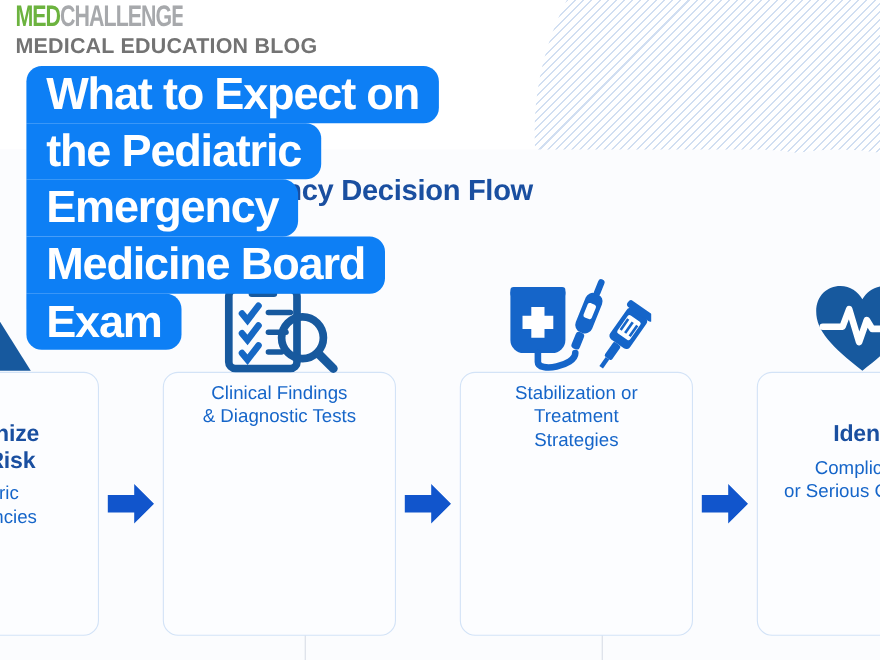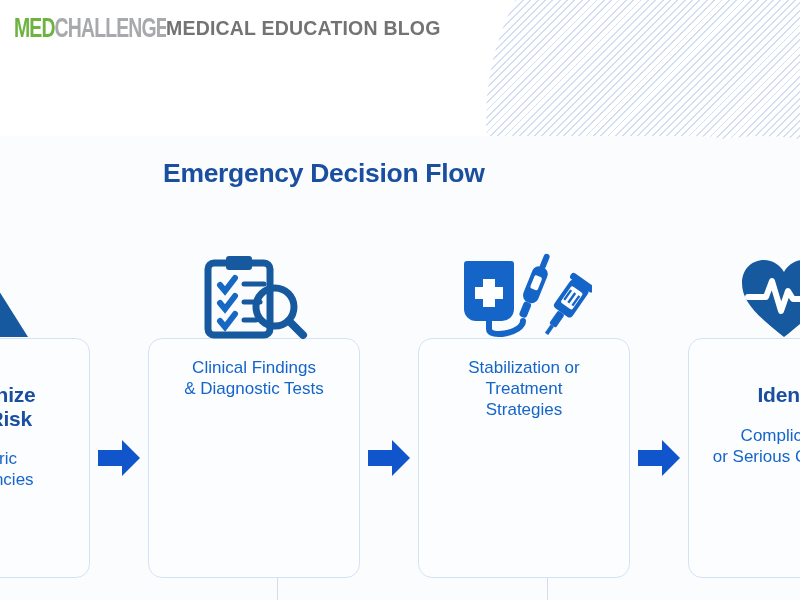--- a/index.html
+++ b/index.html
@@ -68,24 +68,25 @@
     border-radius: 0 0 40% 40%;
   }
 
   
   .header {
     position: absolute;
     left: 0; top: 0;
     width: 800px;
     height: 56px;
     display: flex;
-    align-items: center;
+    align-items: flex-start;
     padding-left: 14px;
     box-sizing: border-box;
     z-index: 40;
+    flex-direction: column;
   }
   .logo {
     display: flex;
     align-items: baseline;
     font-family: "Liberation Sans", sans-serif;
     font-weight: 700;
     font-size: 27px;
     letter-spacing: -1.2px;
     transform: scaleX(.72);
     transform-origin: left center;
@@ -153,21 +154,21 @@
     margin-top: 44px;
     font-size: 21px;
     font-weight: 700;
     color: #1a4fa0;
     text-align: center;
     letter-spacing: -.2px;
     line-height: 1.12;
     white-space: pre-line;
   }
   .card-sub {
-    margin-top: 18px;
+    margin-top: 8px;
     font-size: 17px;
     font-weight: 400;
     color: #1565c9;
     text-align: center;
     line-height: 1.24;
     padding: 0 6px;
     white-space: pre-line;
   }
   .flow-arrow {
     flex: 0 0 auto;
@@ -338,14 +339,21 @@
       <div class="card-title">Identify</div>
       <div class="card-sub">Complications
 or Serious Conditions</div>
     </div>
 
   </div>
 
   <div class="tick" style="left:277px;"></div>
   <div class="tick" style="left:547px;"></div>
 
+  <div class="title-overlay">
+    <div class="line">What to Expect on</div>
+    <div class="line">the Pediatric</div>
+    <div class="line">Emergency</div>
+    <div class="line">Medicine Board</div>
+    <div class="line">Exam</div>
+  </div>
 
 </div>
 
 </body></html>

